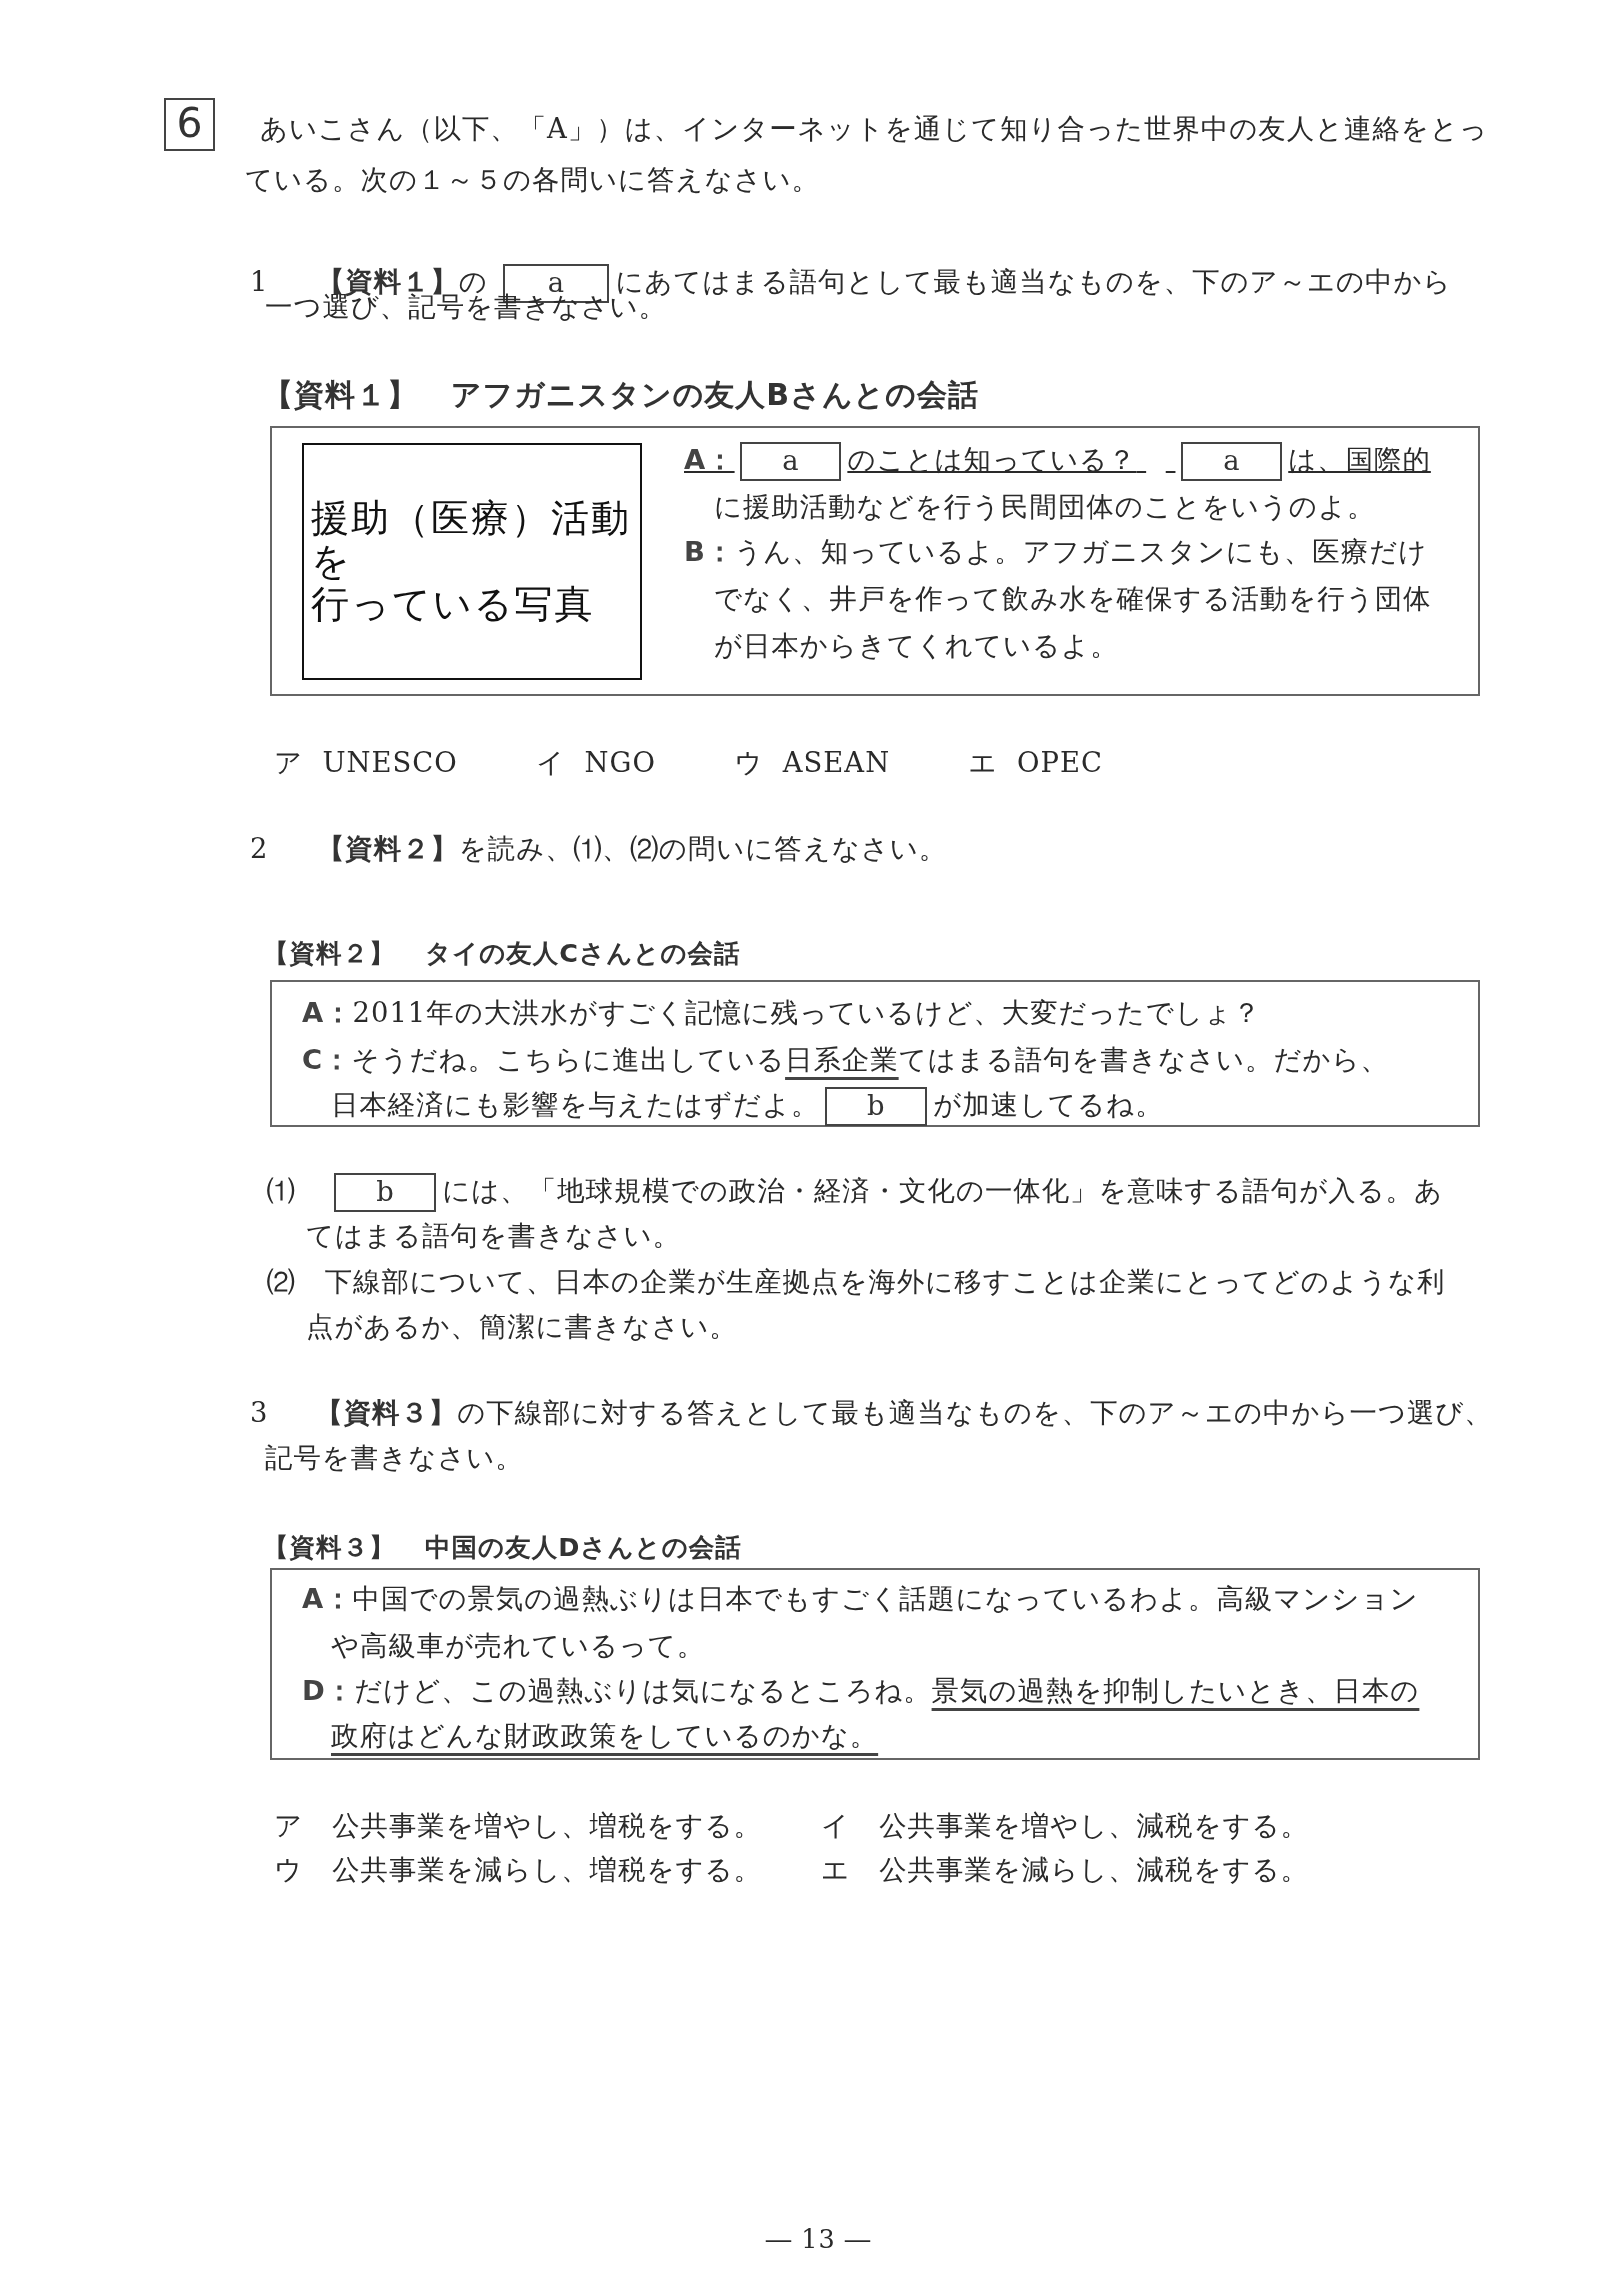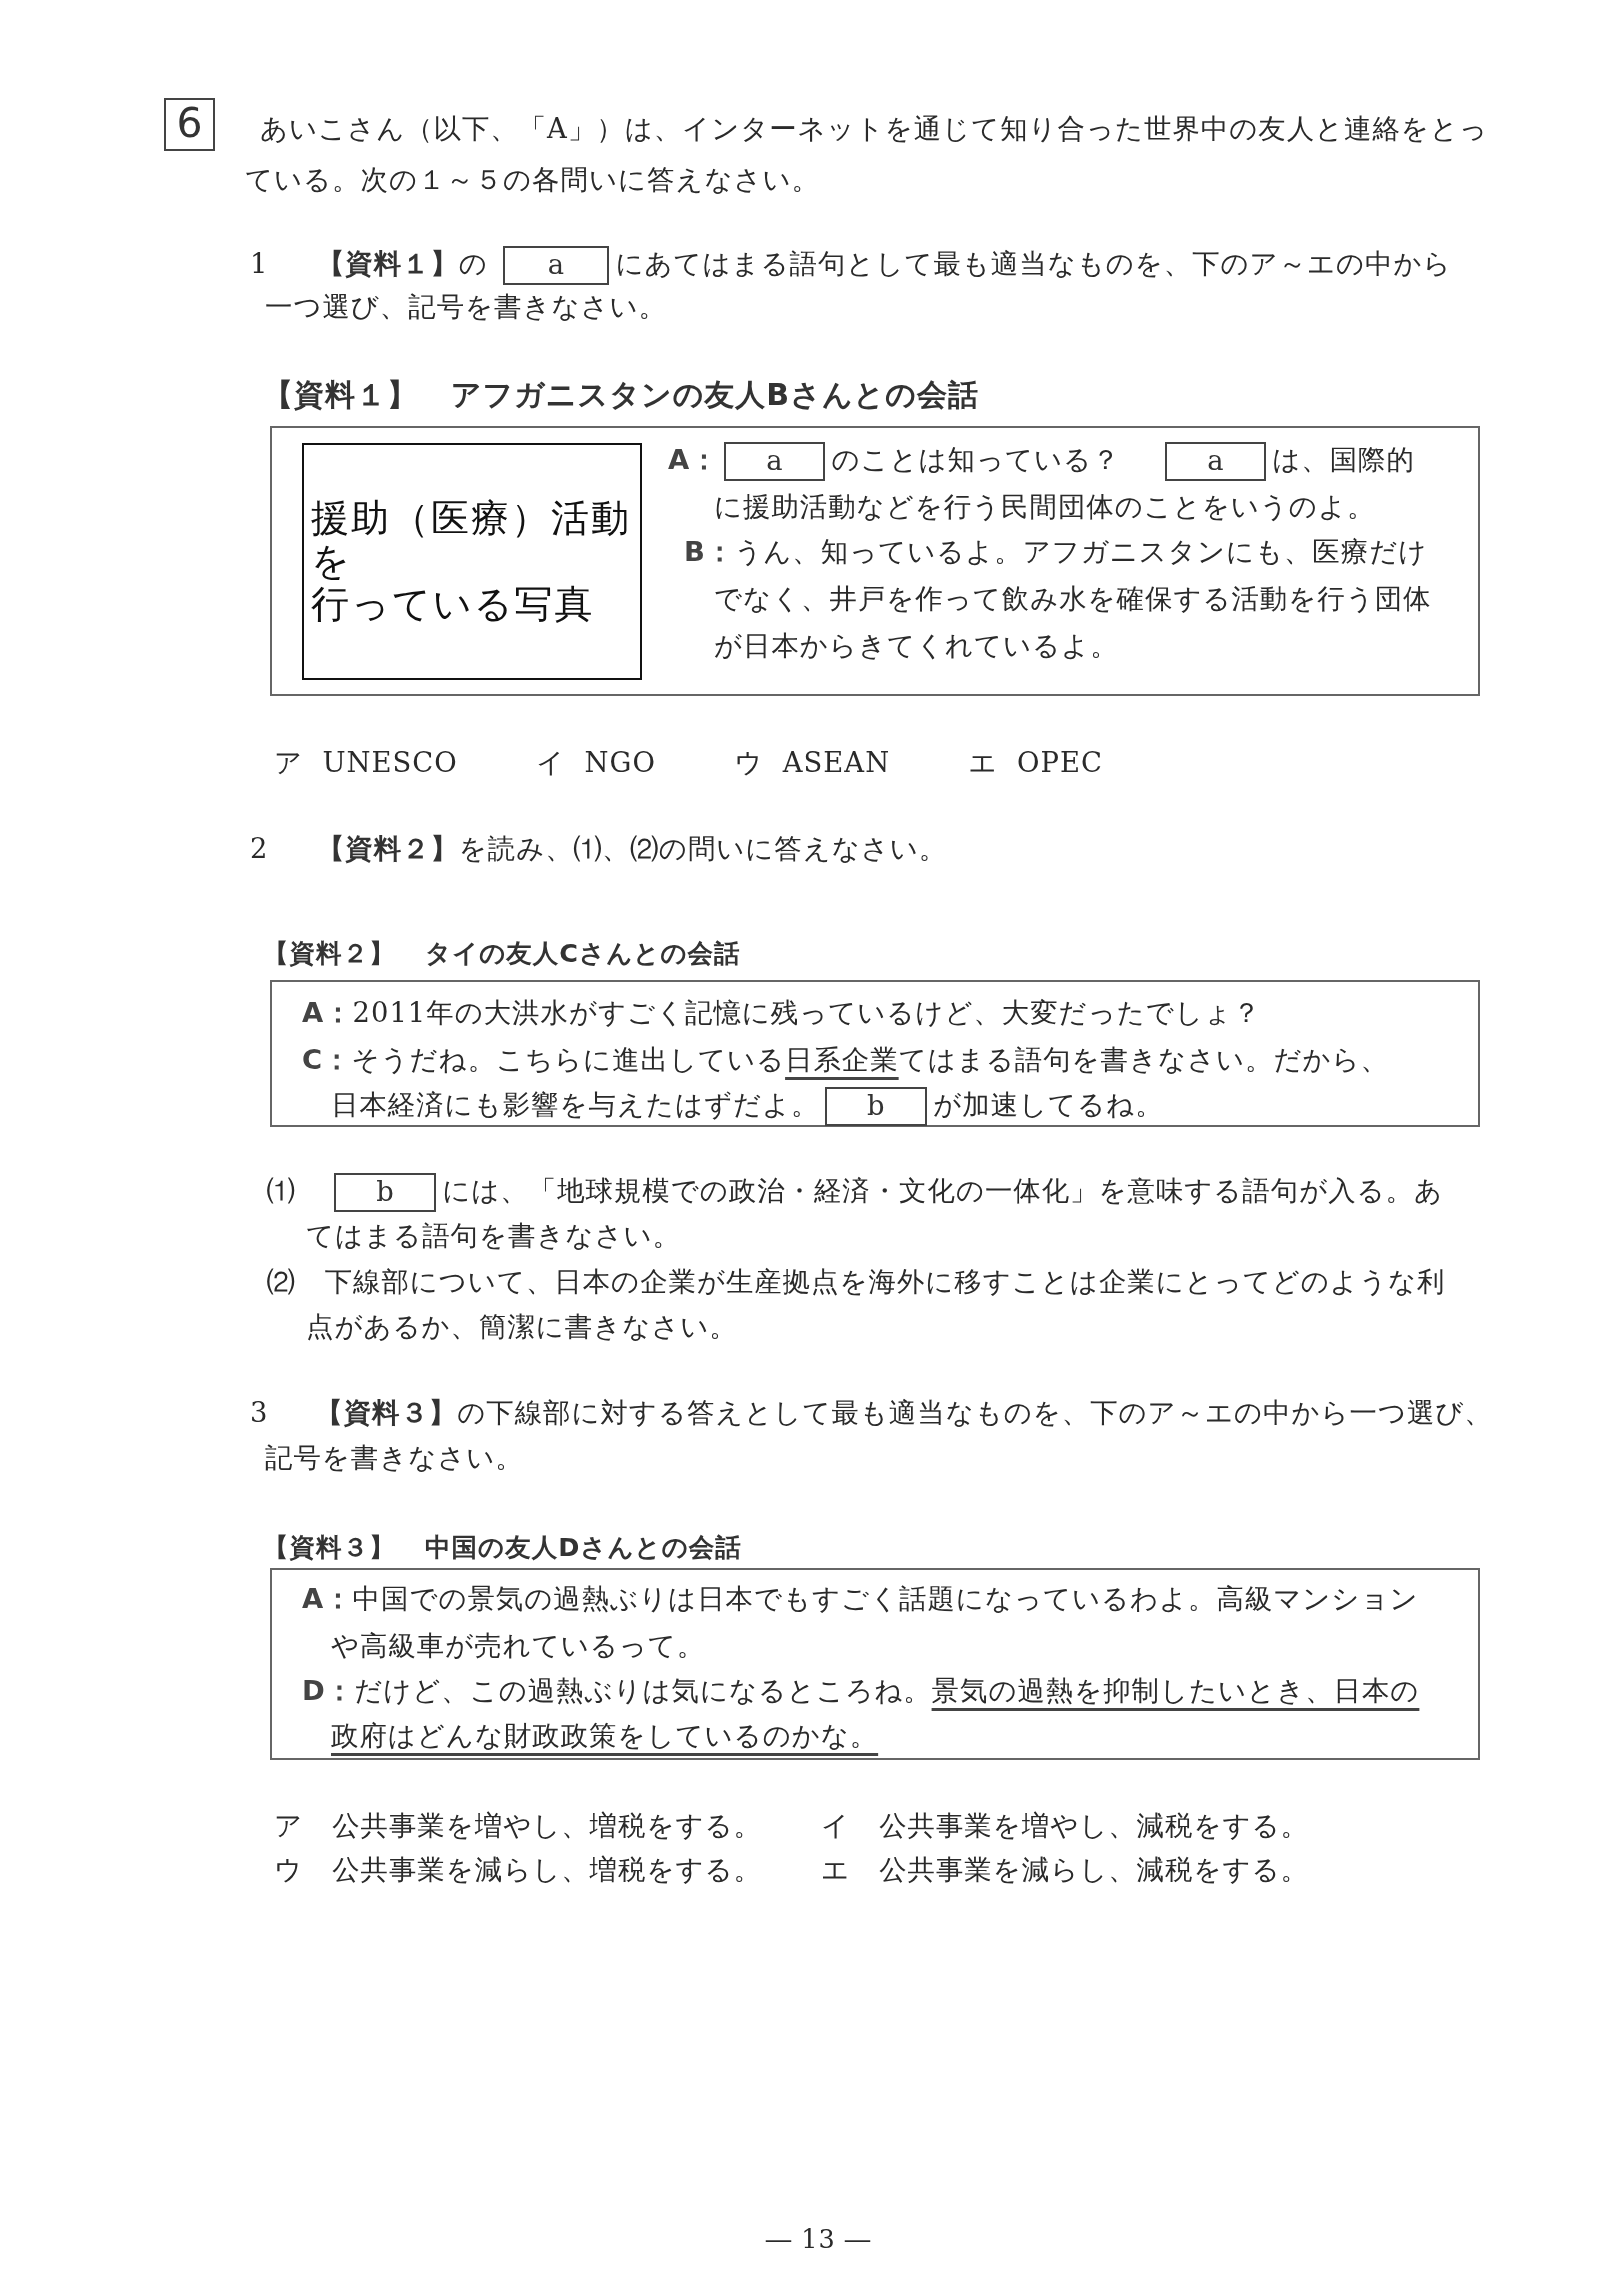--- a/index.html
+++ b/index.html
@@ -33,21 +33,21 @@
   .choice-row span { display: inline-block; }
   .pagenum { font-size: 25.5px; }
 </style>
 </head>
 <body>
 
 <div class="abs qnum">6</div>
 <div class="abs txt" style="left:260px; top:106px;">あいこさん（以下、「A」）は、インターネットを通じて知り合った世界中の友人と連絡をとっ</div>
 <div class="abs txt" style="left:245px; top:157px;">ている。次の１～５の各問いに答えなさい。</div>
 
-<div class="abs txt" style="left:250px; top:241px;">
+<div class="abs txt" style="left:250px; top:259px;">
   <span>1</span>
   <span style="display:inline-block;width:29px;"></span>
   <span class="gothic">【資料１】</span><span>の</span>
   <span class="blank" style="width:106px;">a</span><span>にあてはまる語句として最も適当なものを、下のア～エの中から</span>
 </div>
 <div class="abs txt" style="left:265px; top:284px;">一つ選び、記号を書きなさい。</div>
 
 <div class="abs txt gothic" style="left:263px; top:372px; font-size:30px;">
   <span>【資料１】</span>
   <span style="display:inline-block;width:9.8px;"></span>
@@ -55,21 +55,21 @@
 </div>
 
 <div class="abs frame" style="left:270px; top:426px; width:1210px; height:270px;"></div>
 <div class="abs photo" style="left:302px; top:443px; width:340px; height:237px;">
   <div>
     <div>援助（医療）活動を</div>
     <div>行っている写真</div>
   </div>
 </div>
 
-<div class="abs txt" style="left:668px; top:437px;">
+<div class="abs txt" style="left:684px; top:437px;text-decoration:underline;">
   <span class="speaker">A：</span><span class="blank" style="width:101px;">a</span><span>のことは知っている？</span>
   <span style="display:inline-block;width:19.6px;"></span>
   <span class="blank" style="width:101px;">a</span><span>は、国際的</span>
 </div>
 <div class="abs txt" style="left:714px; top:484px;">に援助活動などを行う民間団体のことをいうのよ。</div>
 <div class="abs txt" style="left:684px; top:529px;">
   <span class="speaker">B：</span><span>うん、知っているよ。アフガニスタンにも、医療だけ</span>
 </div>
 <div class="abs txt" style="left:714px; top:576px;">でなく、井戸を作って飲み水を確保する活動を行う団体</div>
 <div class="abs txt" style="left:714px; top:623px;">が日本からきてくれているよ。</div>

